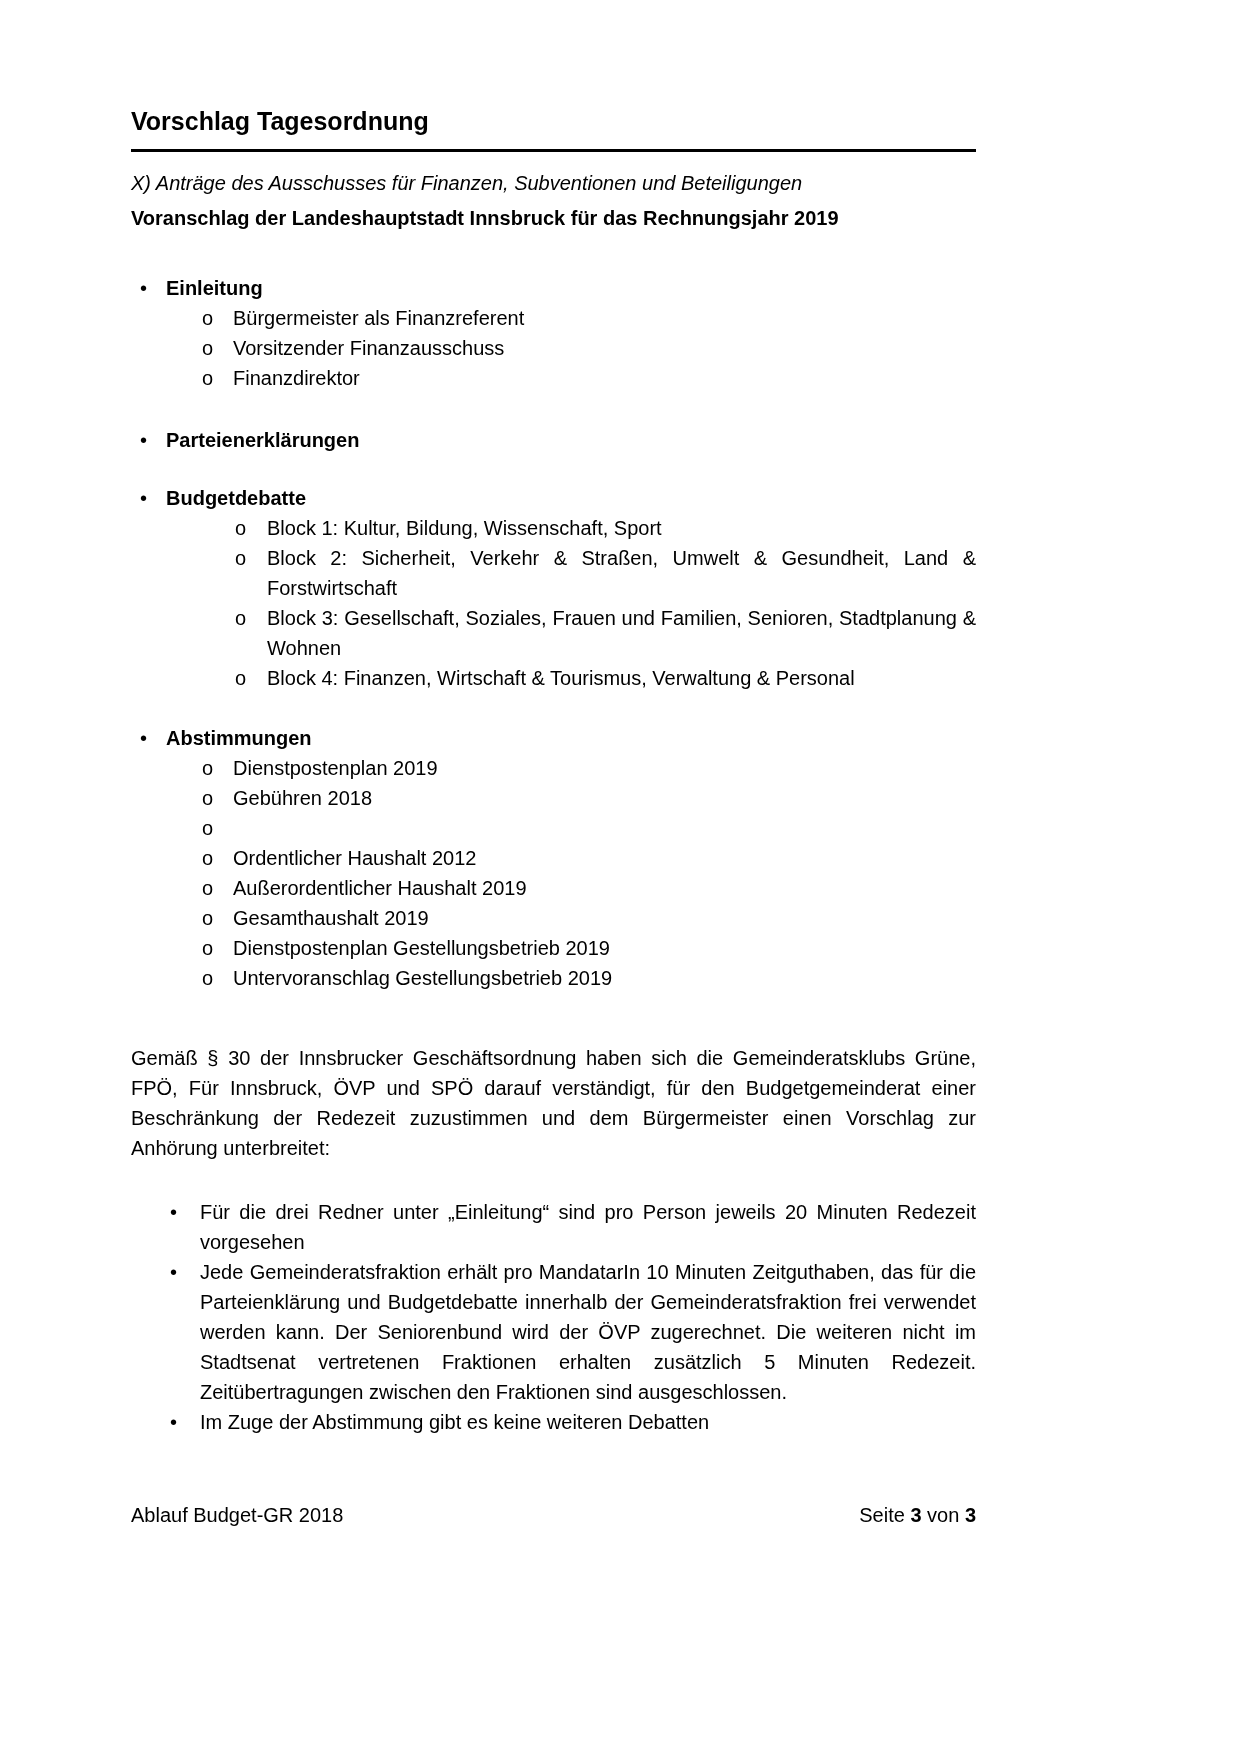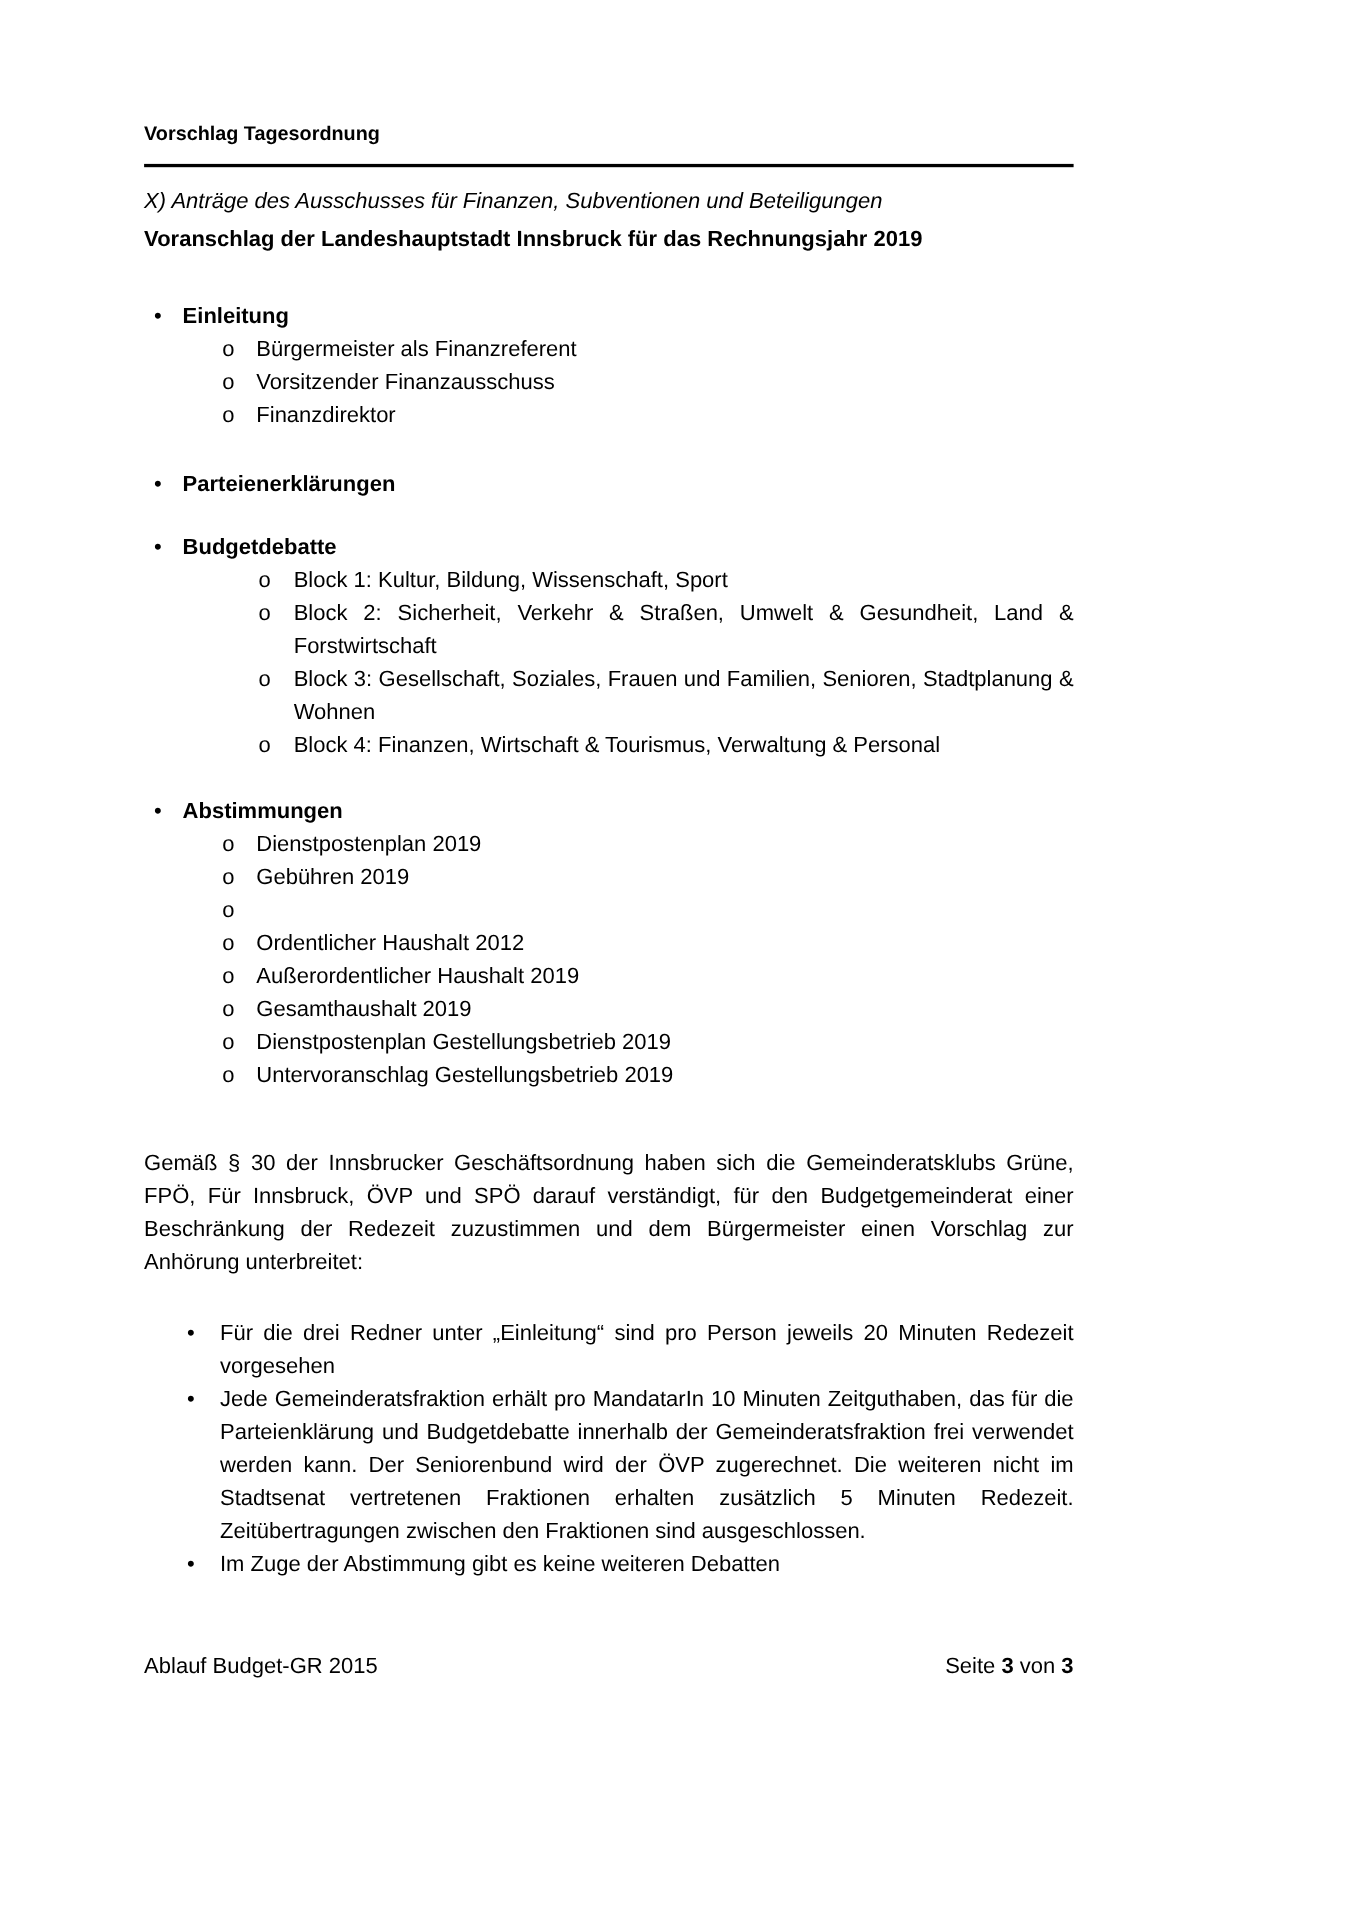--- a/index.html
+++ b/index.html
@@ -10,21 +10,21 @@
     height: 1754px;
     background: #ffffff;
     color: #000000;
     font-family: "Liberation Sans", sans-serif;
     font-size: 20px;
     line-height: 30px;
     padding: 104px 265px 0 131px;
     overflow: hidden;
   }
   .title {
-    font-size: 18px;
+    font-size: 25px;
     line-height: 34px;
     font-weight: 700;
     padding-bottom: 11px;
     border-bottom: 3px solid #000;
   }
   .line { margin-top: 5px; }
   .first-line { margin-top: 16px; font-style: italic; }
   .b { font-weight: 700; }
   .just { text-align: justify; }
 
@@ -109,21 +109,21 @@
   <div class="l1 gap30">
     <span class="m1">•</span>
     <span class="txt b">Abstimmungen</span>
   </div>
   <div class="l2">
     <span class="m2n">o</span>
     <span class="txt">Dienstpostenplan 2019</span>
   </div>
   <div class="l2">
     <span class="m2n">o</span>
-    <span class="txt">Gebühren 2019</span>
+    <span class="txt">Gebühren 2018</span>
   </div>
   <div class="l2">
     <span class="m2n">o</span>
   </div>
   <div class="l2">
     <span class="m2n">o</span>
     <span class="txt">Ordentlicher Haushalt 2012</span>
   </div>
   <div class="l2">
     <span class="m2n">o</span>
@@ -151,17 +151,17 @@
   <div class="rl">
     <span class="mr">•</span>
     <span class="txt just">Jede Gemeinderatsfraktion erhält pro MandatarIn 10 Minuten Zeitguthaben, das für die Parteienklärung und Budgetdebatte innerhalb der Gemeinderatsfraktion frei verwendet werden kann. Der Seniorenbund wird der ÖVP zugerechnet. Die weiteren nicht im Stadtsenat vertretenen Fraktionen erhalten zusätzlich 5 Minuten Redezeit. Zeitübertragungen zwischen den Fraktionen sind ausgeschlossen.</span>
   </div>
   <div class="rl">
     <span class="mr">•</span>
     <span class="txt">Im Zuge der Abstimmung gibt es keine weiteren Debatten</span>
   </div>
 
   <div class="footer">
-    <span>Ablauf Budget-GR 2015</span>
+    <span>Ablauf Budget-GR 2018</span>
     <span><span>Seite </span><b>3</b><span> von </span><b>3</b></span>
   </div>
 
 </div>
 
 </body></html>

